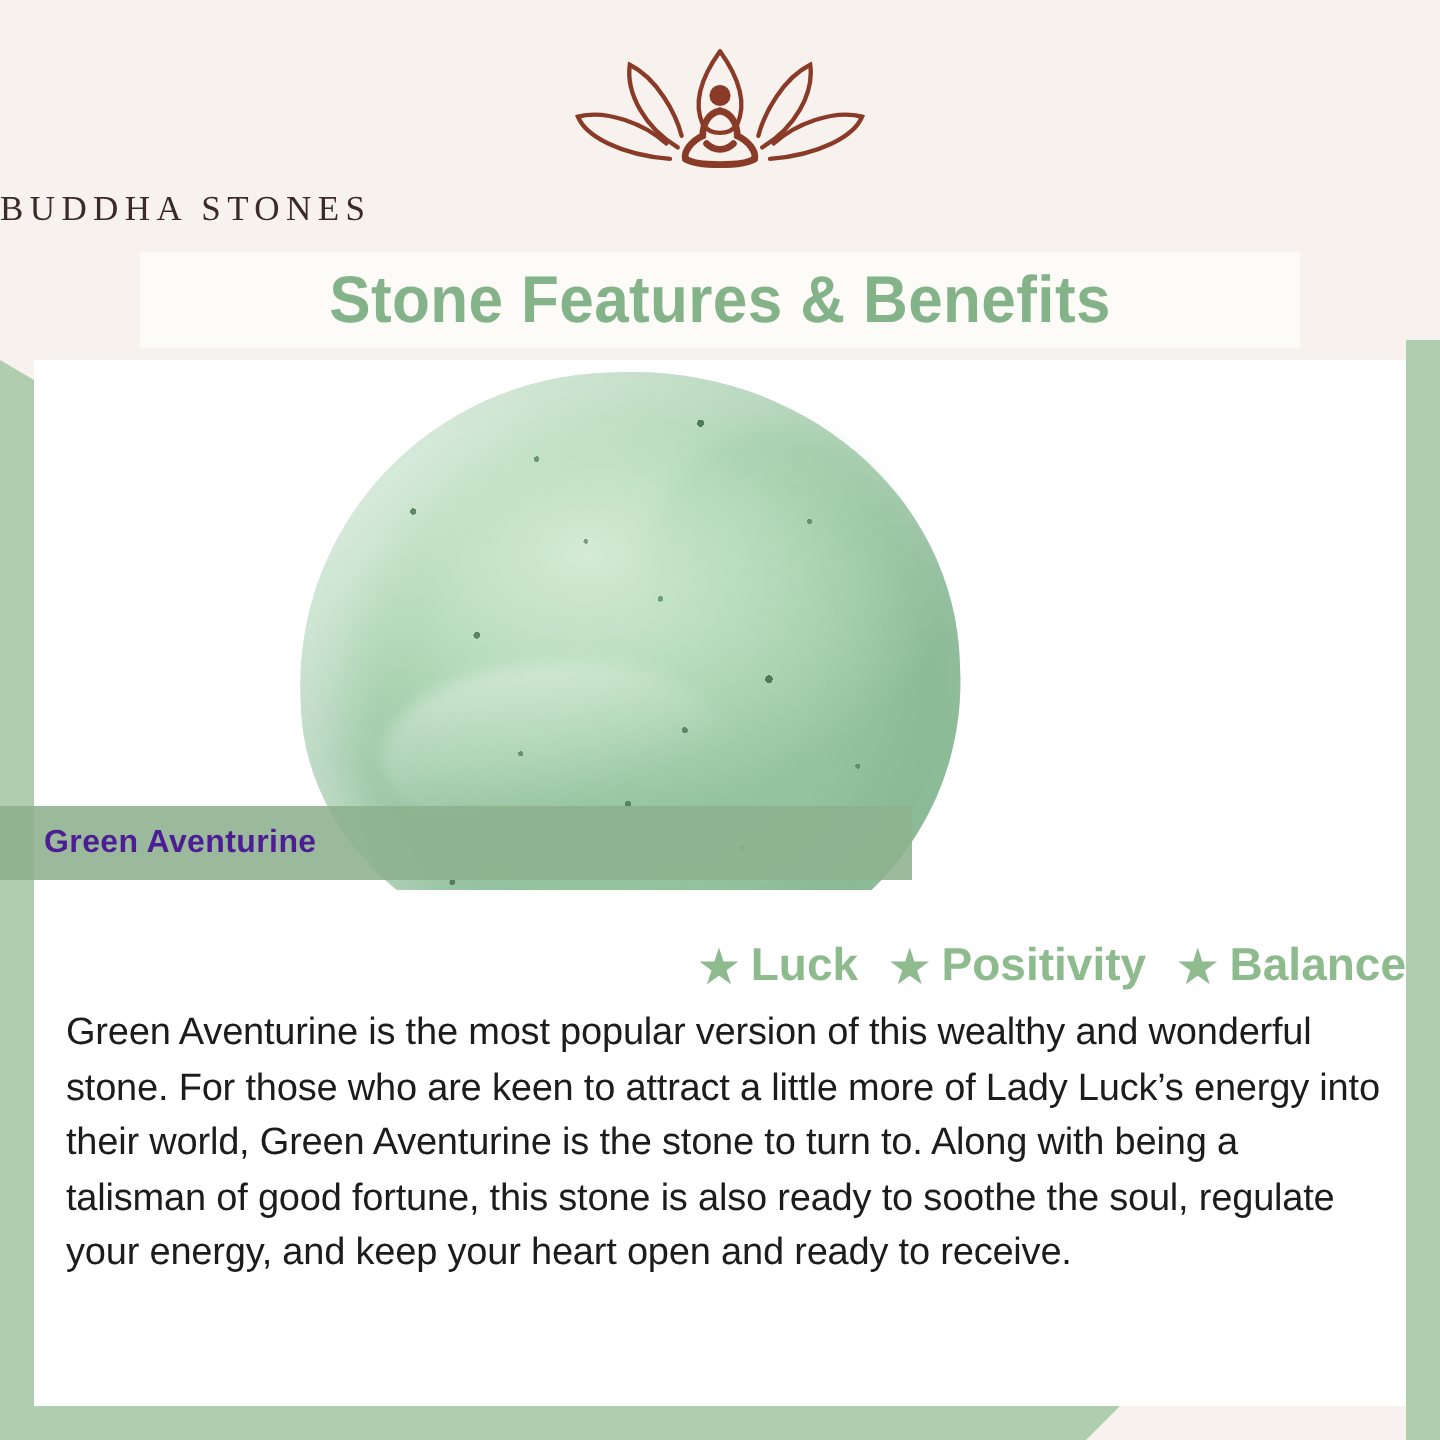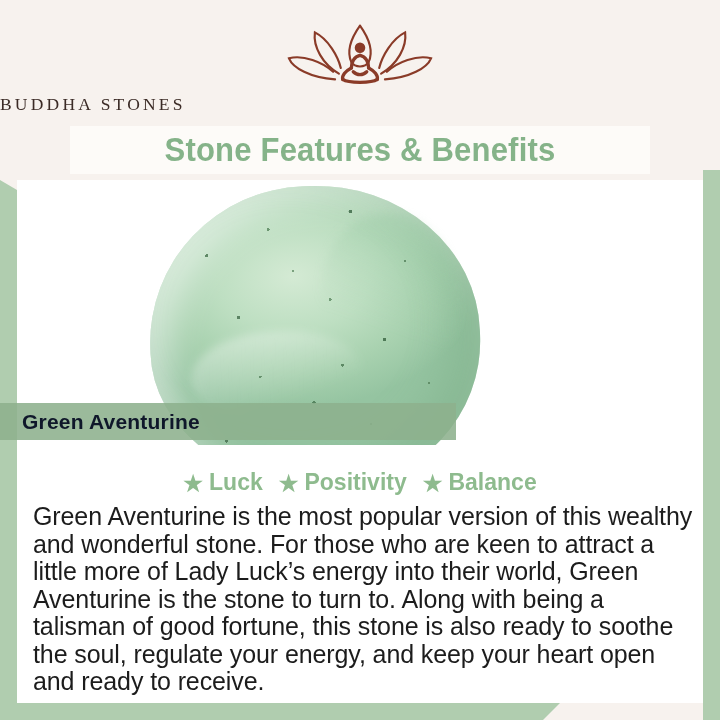--- a/index.html
+++ b/index.html
@@ -178,42 +178,42 @@
     left: 0;
     top: 403px;
     width: 456px;
     height: 37px;
     background: rgba(141,177,141,0.88);
     display: flex;
     align-items: center;
   }
   .label-bar span {
     margin-left: 22px;
-    color: #0f172a;
-    font-size: 21px;
+    color: #4c1d95;
+    font-size: 16px;
     font-weight: bold;
     letter-spacing: 0.2px;
   }
 
   
   .text-panel {
     position: absolute;
     left: 17px;
     top: 445px;
     width: 686px;
     height: 258px;
     background: #ffffff;
   }
 
   .keywords {
     position: absolute;
     left: 0;
     top: 24px;
     width: 686px;
-    text-align: center;
+    text-align: right;
     white-space: nowrap;
     font-size: 0;
   }
   .kw {
     display: inline-block;
     font-size: 23px;
     font-weight: bold;
     color: #8ebb8e;
     font-family: "Liberation Sans Narrow", "Liberation Sans", sans-serif;
     vertical-align: middle;
@@ -225,21 +225,21 @@
     color: #8ebb8e;
     margin-right: 6px;
     vertical-align: middle;
   }
 
   .body-text {
     position: absolute;
     left: 16px;
     top: 58px;
     width: 660px;
-    font-size: 25px;
+    font-size: 19px;
     line-height: 27.5px;
     color: #1c1c1c;
     font-family: "Liberation Sans Narrow", "Liberation Sans", sans-serif;
     text-align: left;
     letter-spacing: -0.1px;
   }
 </style>
 </head>
 <body>
 

